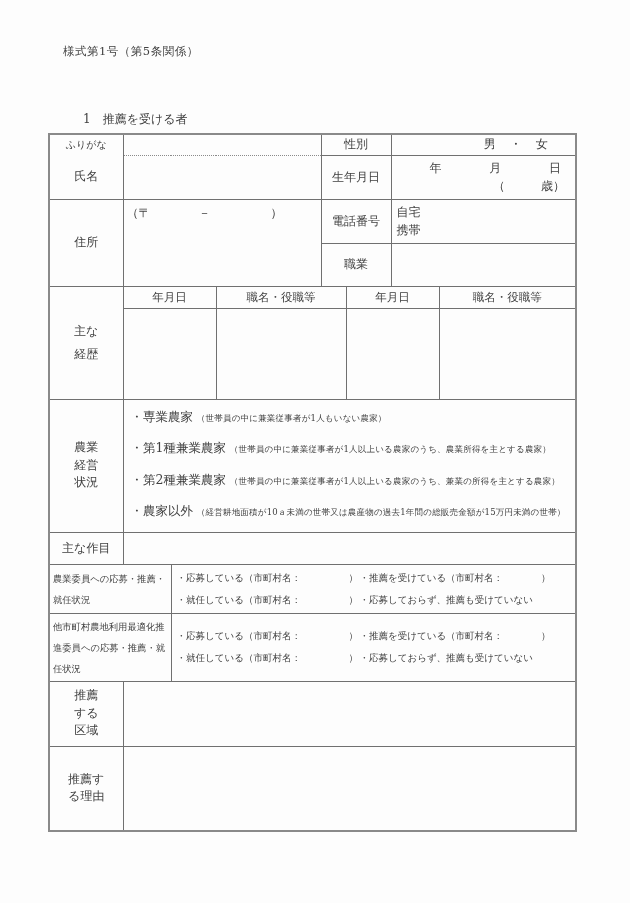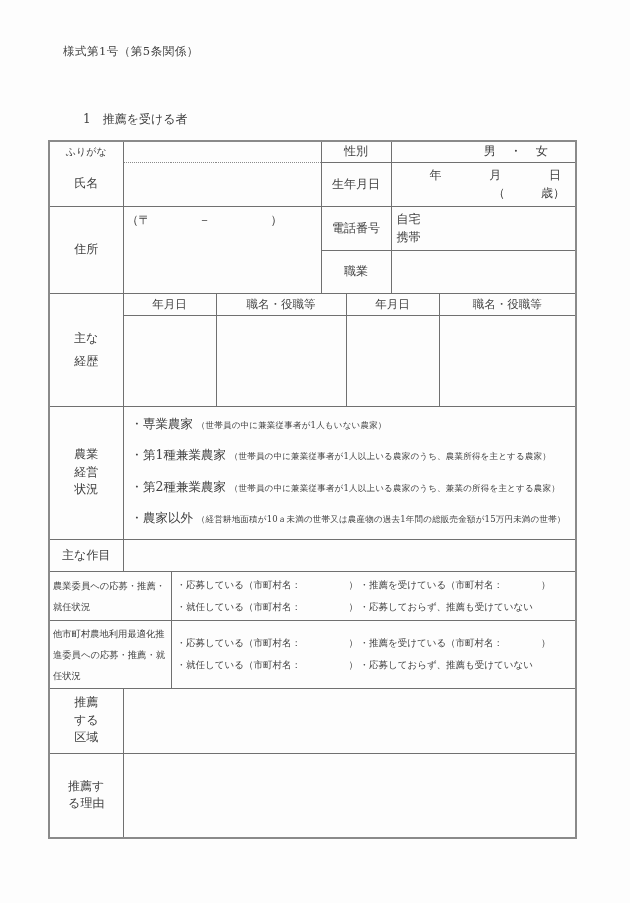--- a/index.html
+++ b/index.html
@@ -9,21 +9,21 @@
     background:#fdfdfd;
     font-family:"DejaVu Serif","Liberation Serif",serif;
     color:#404040;
     overflow:hidden;
   }
   .form-number{position:absolute;left:63px;top:44px;font-size:11.5px;letter-spacing:.5px;}
   .doc-title{position:absolute;left:0;top:72px;width:100%;text-align:center;font-size:17px;letter-spacing:.5px;}
   .section-heading{position:absolute;left:63px;top:111px;font-size:12px;margin-left:20px;}
 
   table.form{
-    position:absolute;left:48px;top:140px;
+    position:absolute;left:48px;top:133px;
     width:527px;border-collapse:collapse;table-layout:fixed;
     border:2px solid #8a8a8a;
   }
   td{border:1px solid #707070;padding:0;font-size:12px;vertical-align:middle;overflow:hidden;}
   .lab{text-align:center;}
   .small{font-size:10px;}
   .no-b{border-bottom-style:hidden;}
   .no-t{border-top-style:none;}
   .dot-b{border-bottom:1px dotted #8a8a8a;}
   .top{vertical-align:top;}

